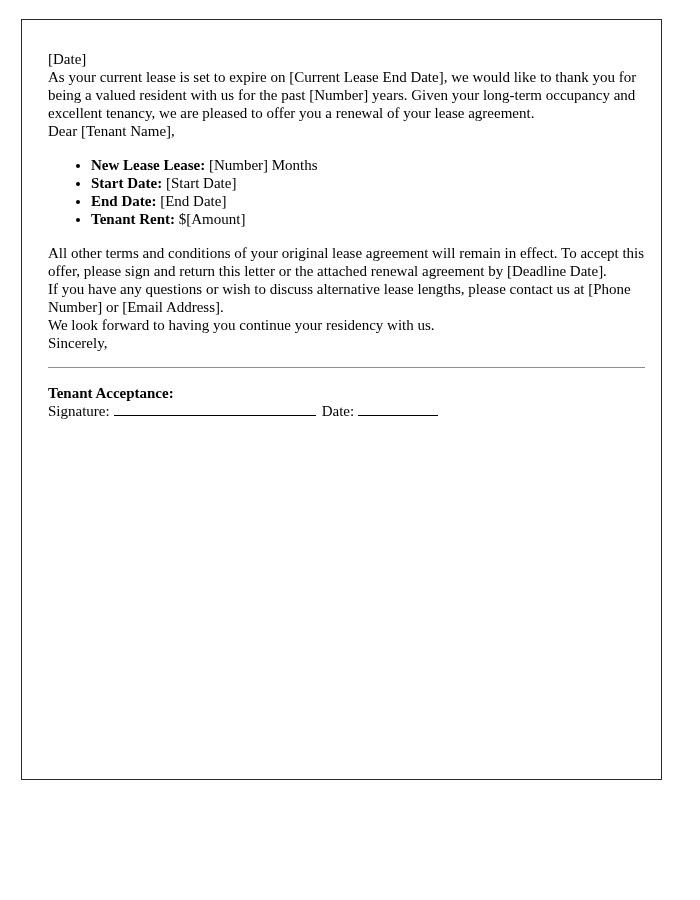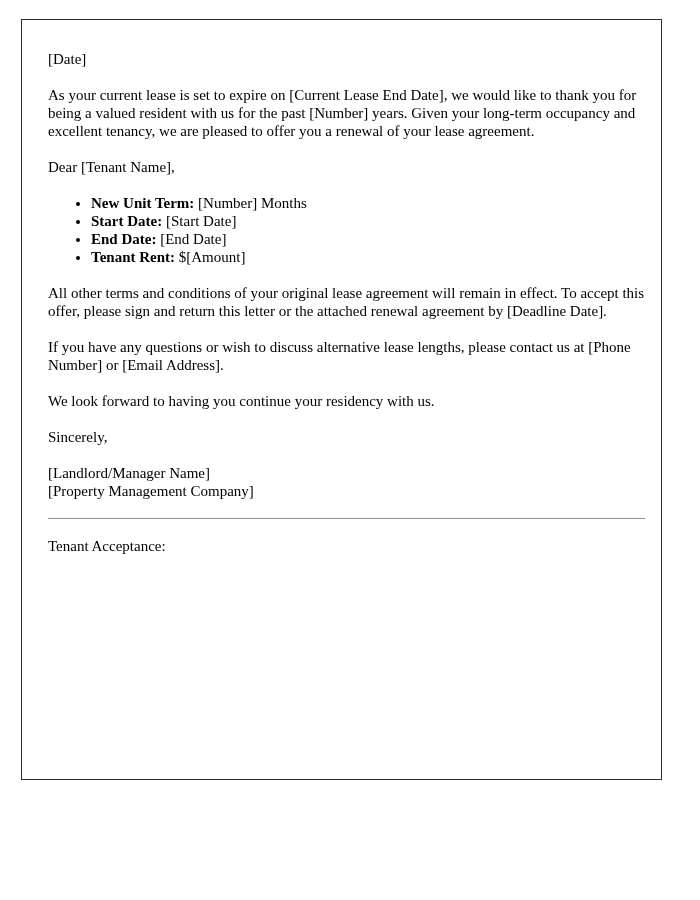--- a/index.html
+++ b/index.html
@@ -22,21 +22,21 @@
     left: 21px;
     top: 19px;
     width: 641px;
     height: 761px;
     border: 1px solid #2b2b2b;
     padding: 30px 16px 38px 26px;
     font-size: 15px;
     line-height: 18px;
   }
   .letter p {
-    margin: 18px 0;
+    margin: 0 0;
   }
   .letter > :first-child {
     margin-top: 0;
   }
   .block-line {
     display: block;
   }
   ul.terms-list {
     margin: 16px 0;
     padding-left: 43px;
@@ -47,21 +47,21 @@
   }
   .bold {
     font-weight: bold;
   }
   hr.divider {
     border: none;
     border-top: 1px solid #8f8f8f;
     margin: 15px 0 16px 0;
   }
   .acceptance-heading {
-    font-weight: normal;
+    font-weight: bold;
     margin: 16px 0;
   }
   .sig-row {
     margin: 16px 0 0 0;
     white-space: nowrap;
   }
   .sig-line {
     display: inline-block;
     border-bottom: 1px solid #000000;
     height: 13px;
@@ -84,39 +84,38 @@
 
     <p>[Date]</p>
 
 
     <p>As your current lease is set to expire on [Current Lease End Date], we would like to thank you for being a valued resident with us for the past [Number] years. Given your long-term occupancy and excellent tenancy, we are pleased to offer you a renewal of your lease agreement.</p>
 
     <p>Dear [Tenant Name],</p>
 
 
     <ul class="terms-list">
-      <li><span class="bold">New Unit Term:</span><span> [Number] Months</span></li>
+      <li><span class="bold">New Lease Lease:</span><span> [Number] Months</span></li>
       <li><span class="bold">Start Date:</span><span> [Start Date]</span></li>
       <li><span class="bold">End Date:</span><span> [End Date]</span></li>
       <li><span class="bold">Tenant Rent:</span><span> $[Amount]</span></li>
     </ul>
 
     <p>All other terms and conditions of your original lease agreement will remain in effect. To accept this offer, please sign and return this letter or the attached renewal agreement by [Deadline Date].</p>
 
     <p>If you have any questions or wish to discuss alternative lease lengths, please contact us at [Phone Number] or [Email Address].</p>
 
     <p>We look forward to having you continue your residency with us.</p>
 
     <p>Sincerely,</p>
 
-    <p>
-      <span class="block-line">[Landlord/Manager Name]</span>
-      <span class="block-line">[Property Management Company]</span>
-    </p>
 
     <hr class="divider">
 
     <p class="acceptance-heading">Tenant Acceptance:</p>
 
 
+    <p class="sig-row">
+      <span>Signature:</span><span class="sig-line signature"></span><span>Date:</span><span class="sig-line date"></span>
+    </p>
 
   </div>
 </div>
 
 </body></html>

